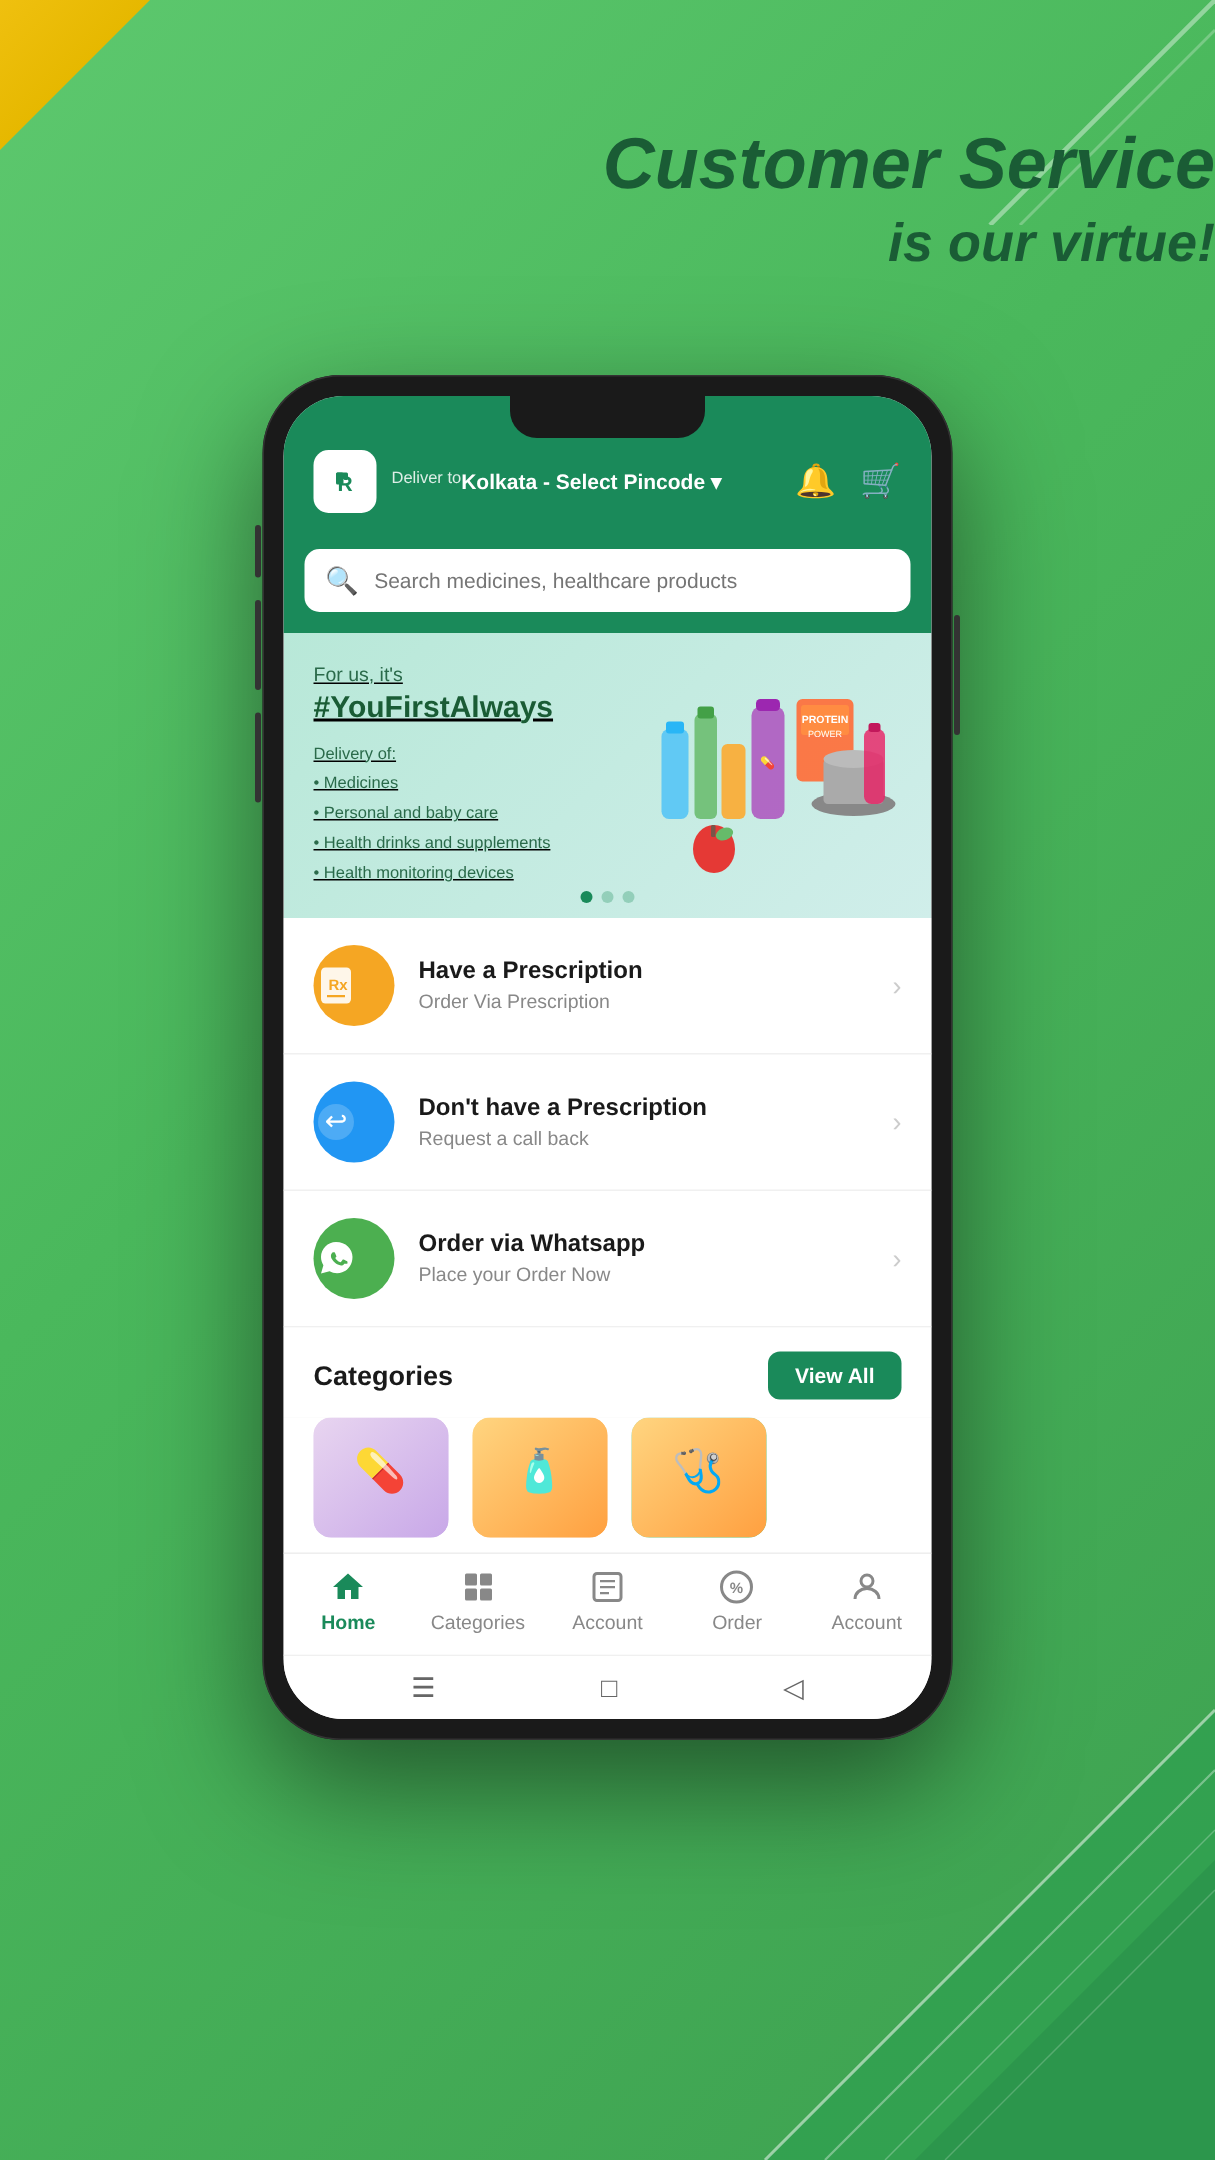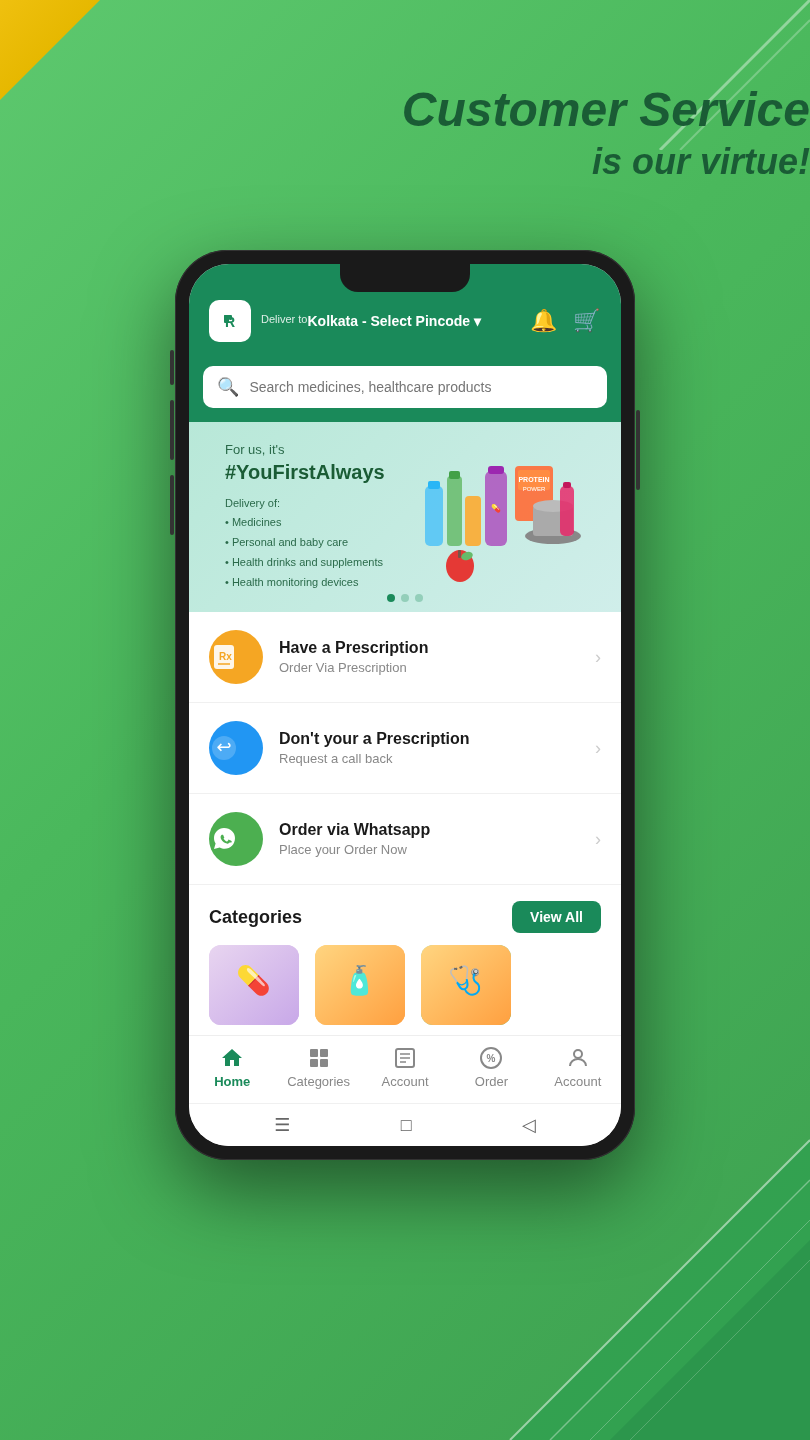--- a/index.html
+++ b/index.html
@@ -223,22 +223,23 @@
       position: relative;
       height: 190px;
       overflow: hidden;
     }
 
     .banner-inner {
       width: 100%;
       height: 100%;
       display: flex;
       align-items: center;
-      padding: 16px 36px;
+      padding: 16px 20px;
       background: linear-gradient(135deg, #b8e8d8 0%, #d0eeea 100%);
+      text-decoration: underline;
     }
 
     .banner-text-area {
       flex: 1;
       z-index: 2;
     }
 
     .banner-tag {
       font-size: 13px;
       color: #2a6a4a;
@@ -598,21 +599,21 @@
         </div>
 
         <div class="option-item">
           <div class="option-icon-wrap opt-blue">
             <svg width="30" height="30" viewBox="0 0 30 30">
               <circle cx="15" cy="15" r="12" fill="rgba(255,255,255,0.2)"></circle>
               <text x="15" y="20" text-anchor="middle" fill="white" font-size="18">↩</text>
             </svg>
           </div>
           <div class="option-text">
-            <div class="option-title">Don't your a Prescription</div>
+            <div class="option-title">Don't have a Prescription</div>
             <div class="option-subtitle">Request a call back</div>
           </div>
           <span class="option-arrow">›</span>
         </div>
 
         <div class="option-item">
           <div class="option-icon-wrap opt-green">
             <svg width="30" height="30" viewBox="0 0 30 30">
               <path d="M15 4C9.5 4 5 8.5 5 14c0 2 0.6 3.9 1.6 5.5L5 25l5.7-1.5c1.5 0.8 3.2 1.3 5 1.3C21.5 24.8 26 20.3 26 14c0-5.5-4.5-10-11-10zm5.5 14.5c-0.2 0.6-1.3 1.2-1.8 1.2s-1-0.1-2.5-0.7c-2.1-0.8-3.4-2.9-3.5-3-0.1-0.2-1.1-1.4-1.1-2.7s0.7-1.9 0.9-2.2c0.2-0.3 0.5-0.3 0.7-0.3h0.5c0.2 0 0.4 0 0.6 0.4s0.8 2 0.9 2.1 0.1 0.3 0 0.5c-0.4 0.7-0.8 0.7-0.6 1 0.7 1.2 1.8 2.1 3 2.6 0.3 0.2 0.5 0.1 0.7-0.1s0.9-1 1.1-1.4 0.4-0.3 0.7-0.2 1.7 0.8 2 1 0.5 0.3 0.5 0.4c0.1 0.4 0.1 1.1-0.1 1.4z" fill="white"></path>
             </svg>

